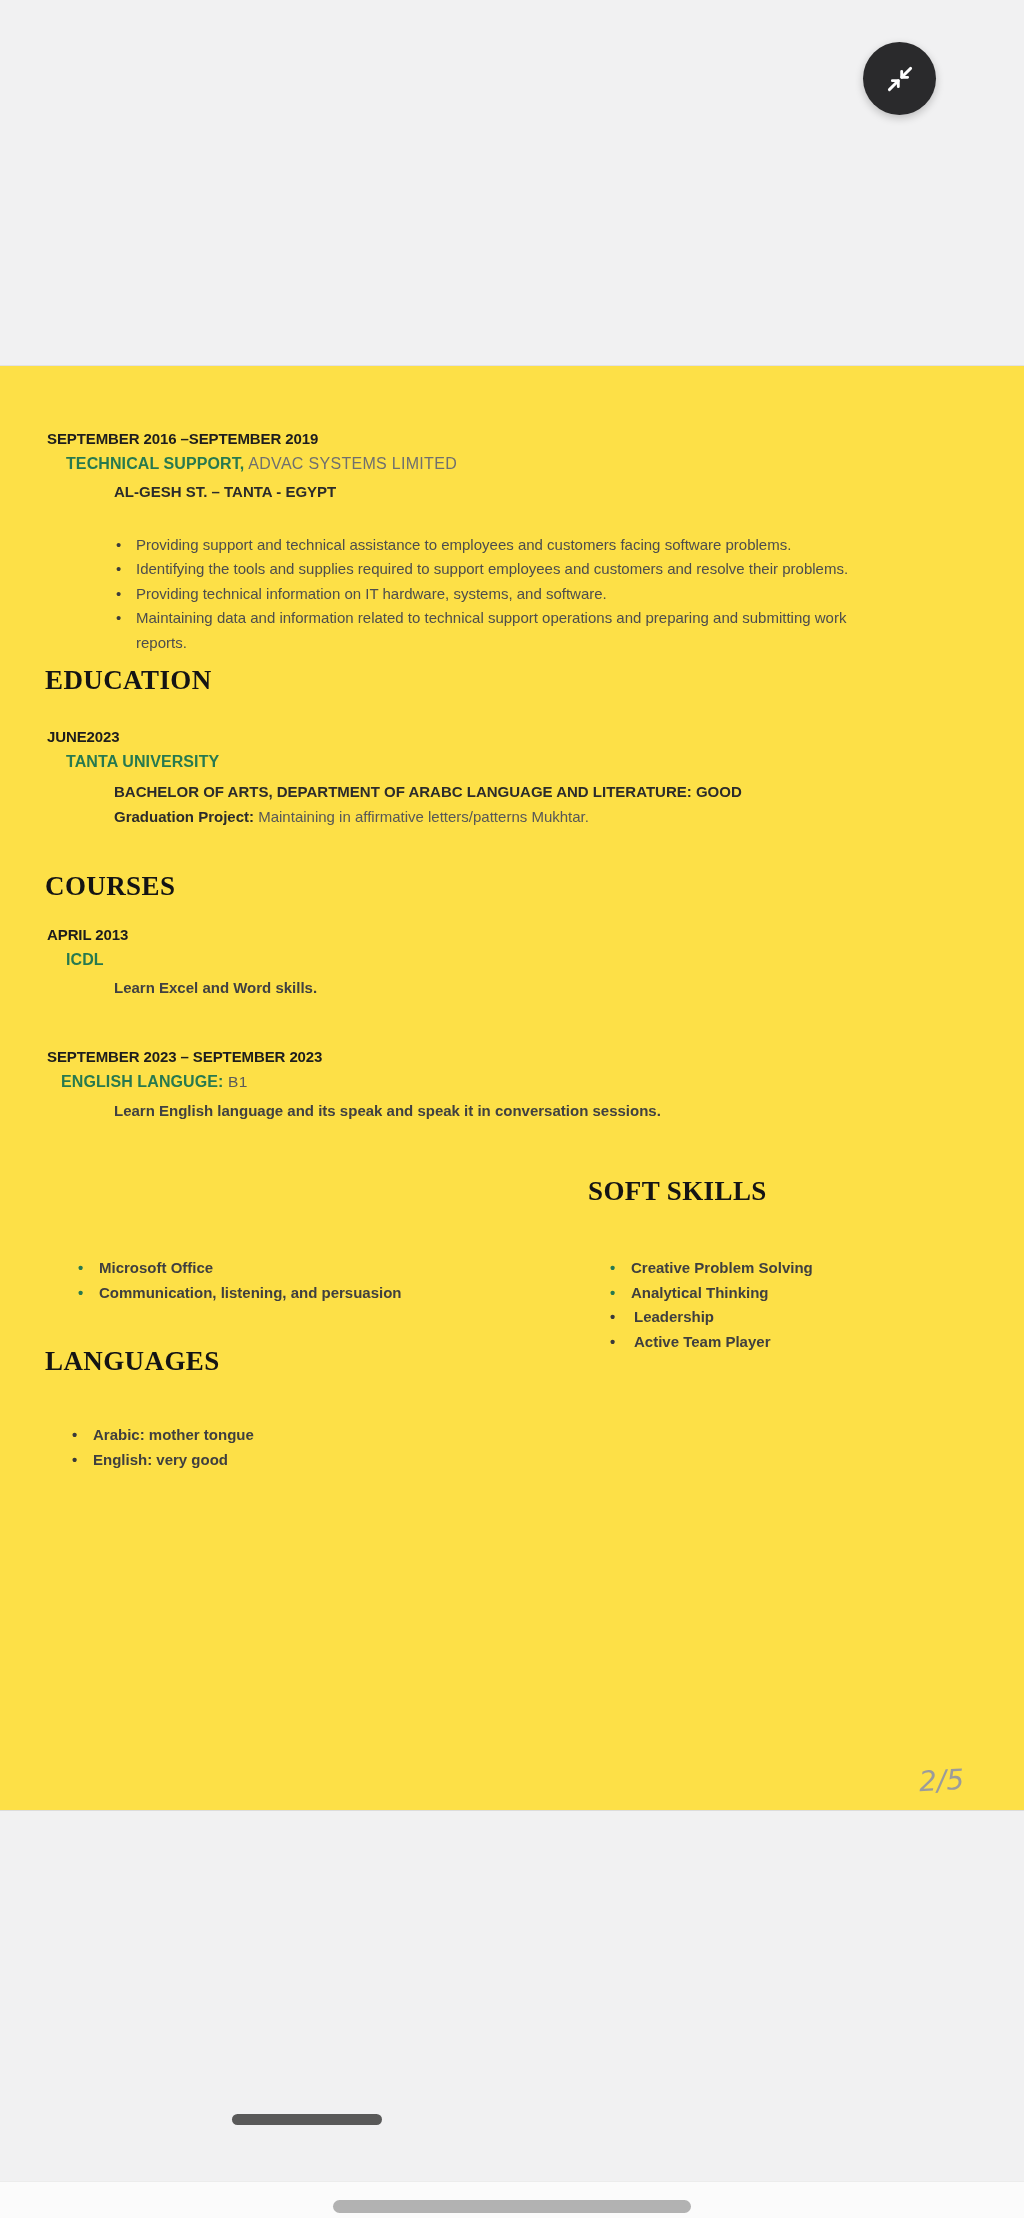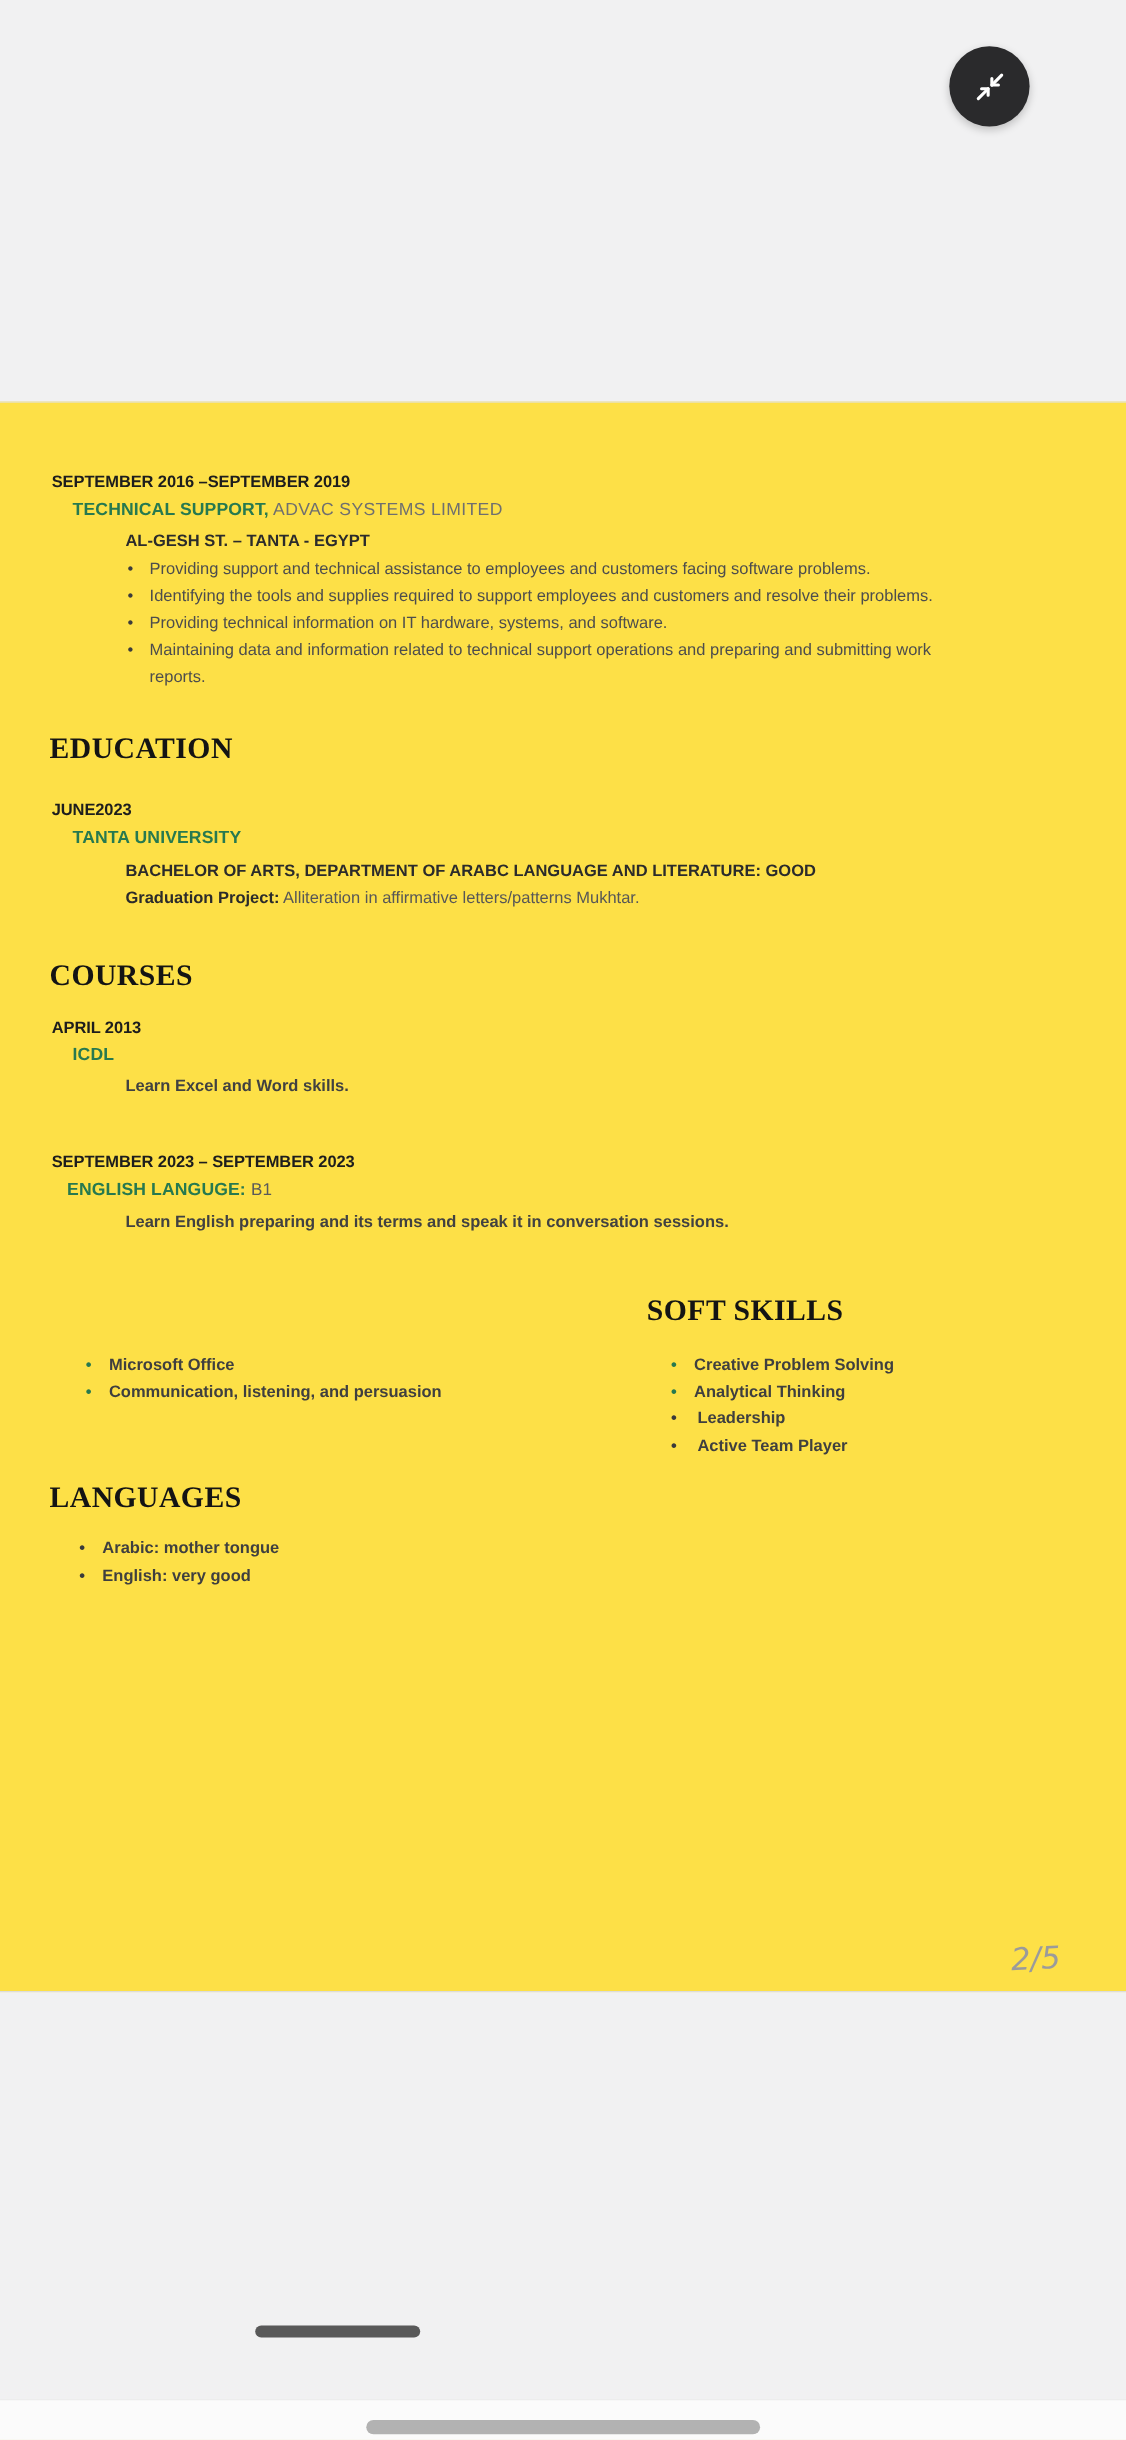--- a/index.html
+++ b/index.html
@@ -55,21 +55,21 @@
   .green-title{font-size:16px;font-weight:bold;color:var(--green);letter-spacing:0.1px;}
   .company{font-size:16px;font-weight:normal;color:var(--muted);letter-spacing:0.3px;}
   .sub-bold{font-size:15px;font-weight:bold;color:var(--ink-soft);}
   .plain{font-weight:normal;color:#575757;}
   .serif-h{
     font-family:"Liberation Serif","DejaVu Serif",serif;
     font-size:27px;font-weight:bold;color:#141414;letter-spacing:0.4px;
   }
   .desc-bold{font-size:15px;font-weight:bold;color:#414141;}
 
-  ul{list-style:none;}
+  ul{list-style:none;margin-top:27px;}
   .exp-bullets{position:absolute;left:110px;top:505px;width:770px;}
   .exp-bullets li{
     position:relative;padding-left:26px;
     font-size:15px;line-height:24.4px;color:var(--body-gray);
     white-space:normal;
   }
   .exp-bullets li::before{
     content:"•";position:absolute;left:6px;top:0;color:#3c3c3c;font-size:15px;
   }
 
@@ -123,34 +123,34 @@
 
     <div class="abs serif-h" style="left:45px;top:299px;">EDUCATION</div>
 
     <div class="abs date" style="left:47px;top:362px;">JUNE2023</div>
 
     <div class="abs green-title" style="left:66px;top:387px;">TANTA UNIVERSITY</div>
 
     <div class="abs sub-bold" style="left:114px;top:417px;">BACHELOR OF ARTS, DEPARTMENT OF ARABC LANGUAGE AND LITERATURE: GOOD</div>
 
     <div class="abs sub-bold" style="left:114px;top:442px;">
-      <span>Graduation Project:</span><span class="plain"> Alliteration in affirmative letters/patterns Mukhtar.</span>
+      <span>Graduation Project:</span><span class="plain"> Maintaining in affirmative letters/patterns Mukhtar.</span>
     </div>
 
     <div class="abs serif-h" style="left:45px;top:505px;">COURSES</div>
 
     <div class="abs date" style="left:47px;top:560px;">APRIL 2013</div>
     <div class="abs green-title" style="left:66px;top:585px;">ICDL</div>
     <div class="abs desc-bold" style="left:114px;top:613px;">Learn Excel and Word skills.</div>
 
     <div class="abs date" style="left:47px;top:682px;">SEPTEMBER 2023 – SEPTEMBER 2023</div>
     <div class="abs" style="left:61px;top:707px;">
       <span class="green-title">ENGLISH LANGUGE:</span><span class="company" style="font-size:15.5px;color:#5a5a5a;"> B1</span>
     </div>
-    <div class="abs desc-bold" style="left:114px;top:736px;">Learn English preparing and its terms and speak it in conversation sessions.</div>
+    <div class="abs desc-bold" style="left:114px;top:736px;">Learn English language and its speak and speak it in conversation sessions.</div>
 
     <div class="abs serif-h" style="left:588px;top:810px;">SOFT SKILLS</div>
 
     <ul class="skill-list" style="left:76px;top:863px;">
       <li class="dot-green">Microsoft Office</li>
       <li class="dot-green">Communication, listening, and persuasion</li>
     </ul>
 
     <ul class="skill-list" style="left:608px;top:863px;">
       <li class="dot-green">Creative Problem Solving</li>

